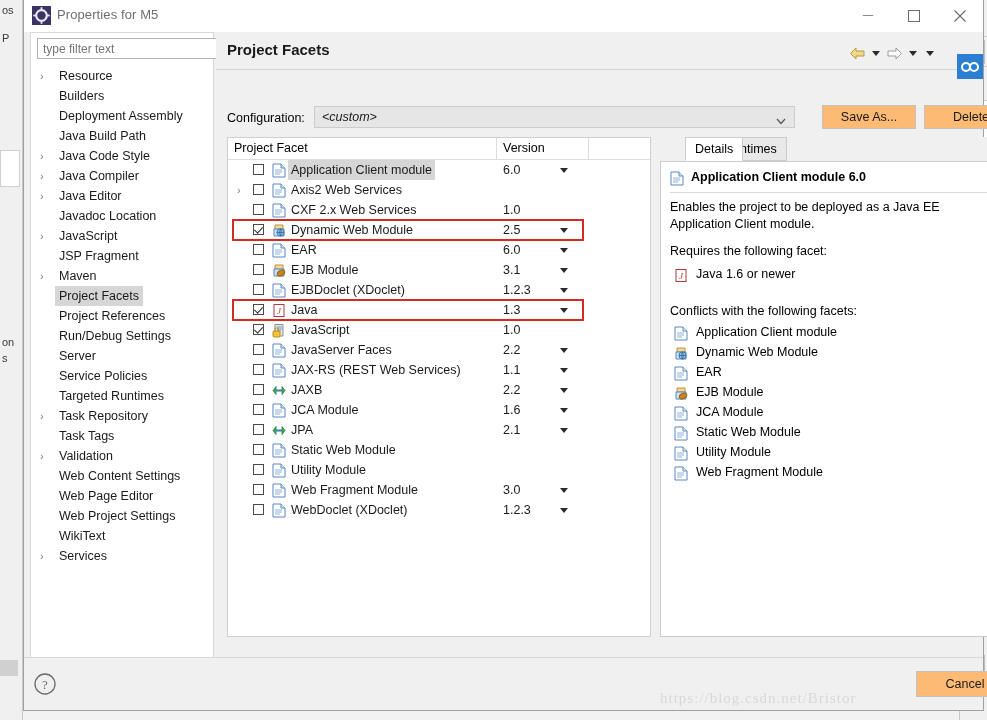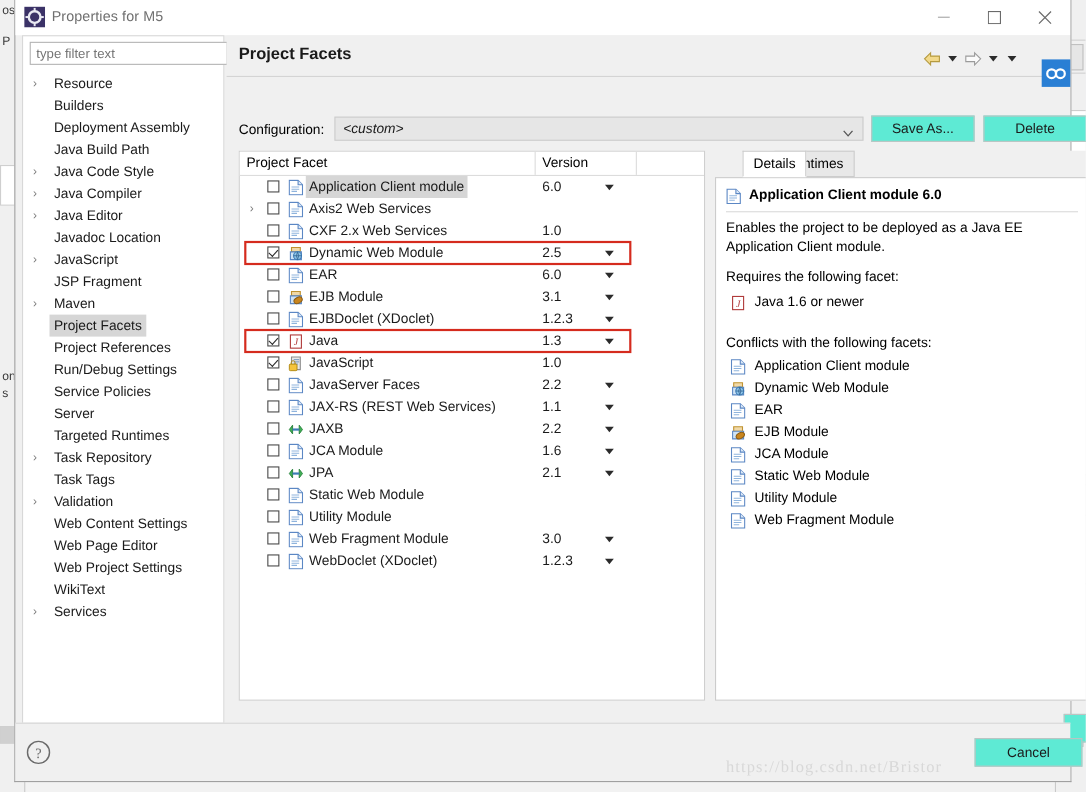--- a/index.html
+++ b/index.html
@@ -17,21 +17,21 @@
   #bg-left .bg-box{position:absolute;background:#fff;border:1px solid #cfcfcf;}
   #bg-right{position:absolute;right:0;top:0;width:27px;height:720px;background:#f0f0f0;border-left:1px solid #c9c9c9;}
   #bg-right .bg-letter{position:absolute;font-size:10px;color:#333;}
   #bg-right .bg-line{position:absolute;background:#d0d0d0;height:1px;}
   #bg-right .bg-panel{position:absolute;background:#fff;border:1px solid #cdcdcd;}
   #bg-right .bg-btn{position:absolute;background:#e6e6e6;border:1px solid #c0c0c0;}
   #bg-right .bg-sel{position:absolute;background:#dbeaf7;}
 
   
   #dialog{
-    position:absolute;left:13px;top:0;width:961px;height:711px;
+    position:absolute;left:23px;top:0;width:961px;height:711px;
     background:#f0f0f0;border:1px solid #a0a0a0;border-top:none;
     box-sizing:border-box;
   }
   
   #titlebar{position:relative;height:32px;background:#ffffff;}
   #title-icon{position:absolute;left:8px;top:6px;width:19px;height:19px;}
   #title-text{position:absolute;left:33px;top:7px;font-size:13px;color:#6f6f6f;
     font-family:"Liberation Sans",sans-serif;letter-spacing:.1px;}
   .wbtn{position:absolute;top:0;width:46px;height:31px;cursor:default;}
   .wbtn svg{position:absolute;left:50%;top:50%;transform:translate(-50%,-50%);}
@@ -60,23 +60,23 @@
   .caret-d{width:0;height:0;border-left:4px solid transparent;border-right:4px solid transparent;border-top:5px solid #2b2b2b;margin:0 3px;}
   #help-badge{position:absolute;right:0;top:22px;width:26px;height:25px;background:#2a7fd4;}
   #help-badge svg{position:absolute;left:3px;top:4px;}
 
   
   #cfg-label{position:absolute;left:11px;top:79px;font-size:12.5px;}
   #cfg-combo{position:absolute;left:98px;top:74px;width:481px;height:22px;
     background:#e6e6e6;border:1px solid #cccccc;box-sizing:border-box;}
   #cfg-combo .val{position:absolute;left:7px;top:3px;font-size:12.5px;color:#1a1a1a;font-style:italic;}
   #cfg-combo .chev{position:absolute;right:8px;top:7px;}
-  .btn{position:absolute;height:24px;background:#5eead4;border:1px solid #c2c2c2;
+  .btn{position:absolute;height:24px;background:#fdba74;border:1px solid #c2c2c2;
     box-sizing:border-box;font-size:12.5px;font-family:"Liberation Sans",sans-serif;
-    color:#1a1a1a;cursor:default;text-align:center;line-height:22px;}
+    color:#1a1a1a;cursor:default;text-align:center;line-height:22px;margin-left:20px;}
   #btn-saveas{left:586px;top:73px;width:94px;}
   #btn-delete{left:688px;top:73px;width:94px;}
 
   
   #facets{position:absolute;left:11px;top:105px;width:424px;height:500px;
     background:#fff;border:1px solid #cfcfcf;box-sizing:border-box;}
   #facets-head{position:relative;height:21px;background:#fff;border-bottom:1px solid #dcdcdc;}
   #facets-head .col1{position:absolute;left:6px;top:3px;font-size:12.5px;}
   #facets-head .col2{position:absolute;left:275px;top:3px;font-size:12.5px;}
   #facets-head .div1{position:absolute;left:268px;top:0;width:1px;height:21px;background:#dcdcdc;}
@@ -205,22 +205,22 @@
           <div class="nav-item"><span class="arrow">›</span><span class="lbl">Java Code Style</span></div>
           <div class="nav-item"><span class="arrow">›</span><span class="lbl">Java Compiler</span></div>
           <div class="nav-item"><span class="arrow">›</span><span class="lbl">Java Editor</span></div>
           <div class="nav-item"><span class="lbl">Javadoc Location</span></div>
           <div class="nav-item"><span class="arrow">›</span><span class="lbl">JavaScript</span></div>
           <div class="nav-item"><span class="lbl">JSP Fragment</span></div>
           <div class="nav-item"><span class="arrow">›</span><span class="lbl">Maven</span></div>
           <div class="nav-item selected"><span class="lbl">Project Facets</span></div>
           <div class="nav-item"><span class="lbl">Project References</span></div>
           <div class="nav-item"><span class="lbl">Run/Debug Settings</span></div>
+          <div class="nav-item"><span class="lbl">Server</span></div>
           <div class="nav-item"><span class="lbl">Service Policies</span></div>
-          <div class="nav-item"><span class="lbl">Server</span></div>
           <div class="nav-item"><span class="lbl">Targeted Runtimes</span></div>
           <div class="nav-item"><span class="arrow">›</span><span class="lbl">Task Repository</span></div>
           <div class="nav-item"><span class="lbl">Task Tags</span></div>
           <div class="nav-item"><span class="arrow">›</span><span class="lbl">Validation</span></div>
           <div class="nav-item"><span class="lbl">Web Content Settings</span></div>
           <div class="nav-item"><span class="lbl">Web Page Editor</span></div>
           <div class="nav-item"><span class="lbl">Web Project Settings</span></div>
           <div class="nav-item"><span class="lbl">WikiText</span></div>
           <div class="nav-item"><span class="arrow">›</span><span class="lbl">Services</span></div>
         </div>

